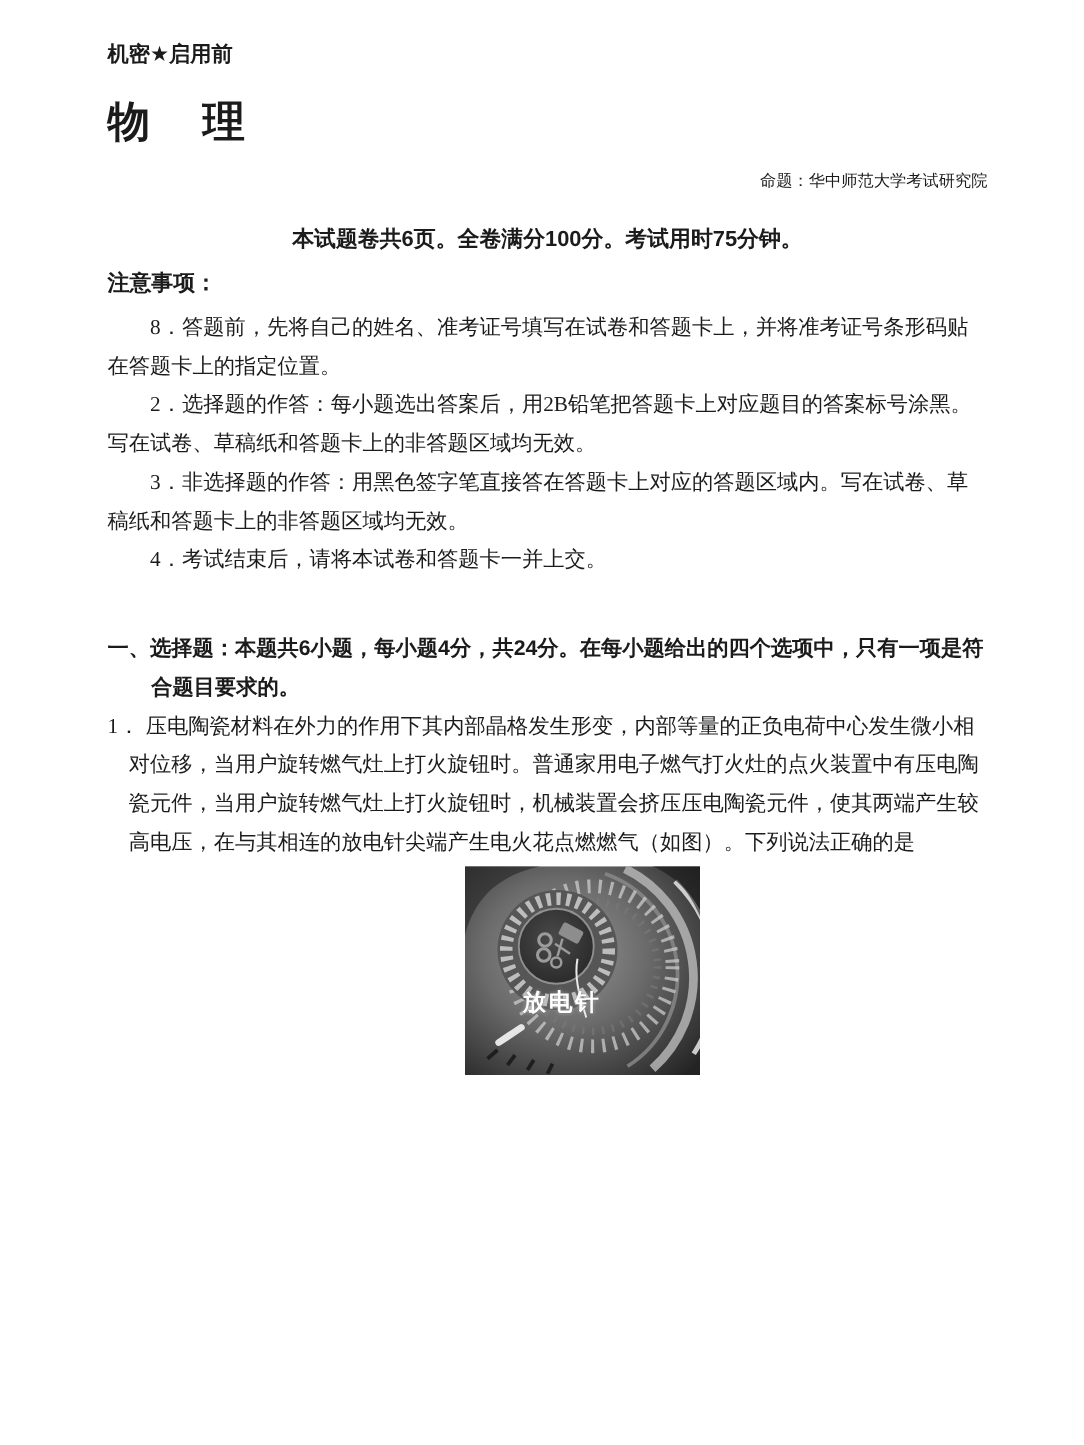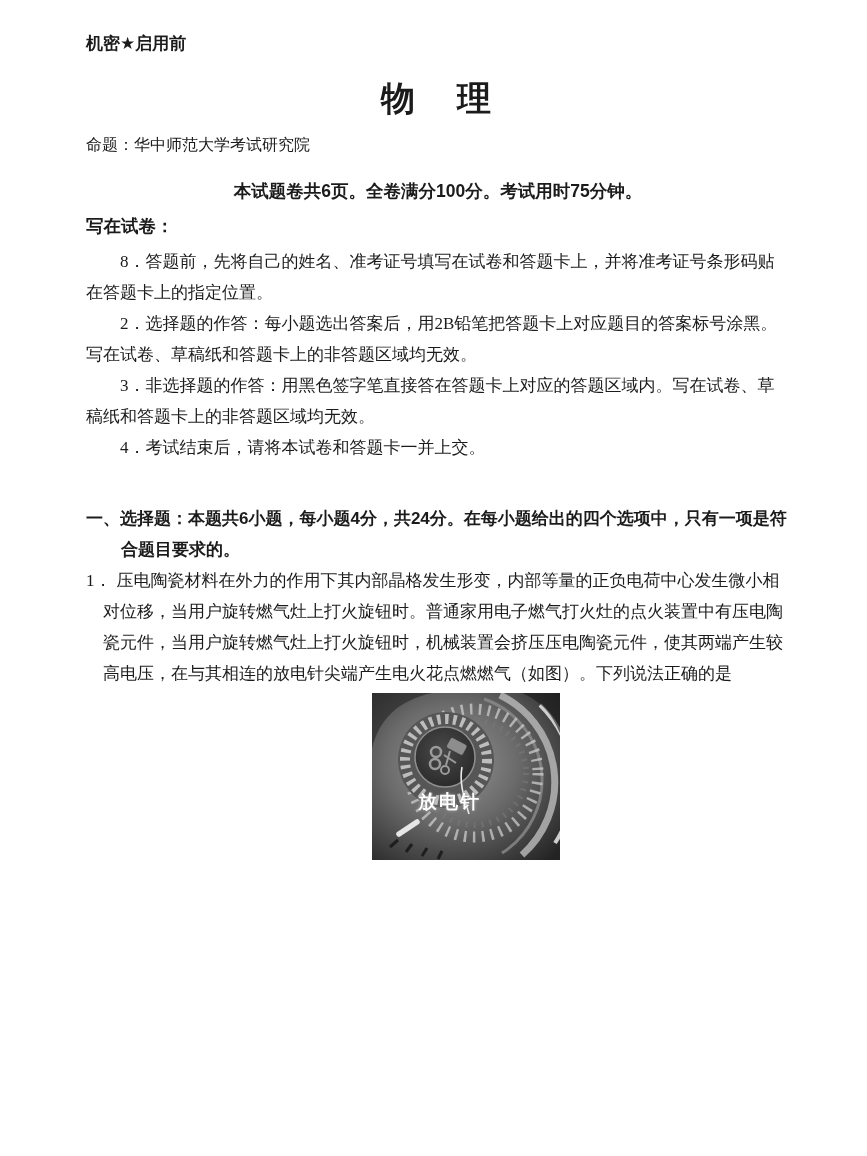--- a/index.html
+++ b/index.html
@@ -16,28 +16,28 @@
     font-family: "Liberation Sans", "DejaVu Sans", sans-serif;
     font-weight: bold; font-size: 17px; line-height: 20px;
   }
   .title {
     margin: 26px 0 0 0; text-align: center;
     font-family: "Liberation Sans", "DejaVu Sans", sans-serif;
     font-weight: bold; font-size: 29px; line-height: 38px;
     letter-spacing: 1px;
   }
   .subject {
-    margin: 22px 0 0 0; text-align: center;
+    margin: 22px 0 0 0; 
     font-family: "Liberation Sans", "DejaVu Sans", sans-serif;
     font-weight: bold; font-size: 34px; line-height: 44px;
     letter-spacing: 4px;
   }
   .proposer {
-    margin-top: 14px; text-align: left;
-    font-size: 16px; line-height: 22px;
+    margin-top: 14px; text-align: right;
+    font-size: 13px; line-height: 22px;
   }
   .exam-info {
     margin-top: 24px; text-align: center;
     font-family: "Liberation Sans", "DejaVu Sans", sans-serif;
     font-weight: bold; font-size: 17.5px; line-height: 22px;
   }
   .notice-title {
     margin-top: 12px;
     font-family: "Liberation Sans", "DejaVu Sans", sans-serif;
     font-weight: bold; font-size: 17.5px; line-height: 24px;
@@ -83,21 +83,21 @@
 
   <div class="secrecy">机密★启用前</div>
 
 
   <h2 class="subject">物　理</h2>
 
   <div class="proposer">命题：华中师范大学考试研究院</div>
 
   <div class="exam-info">本试题卷共6页。全卷满分100分。考试用时75分钟。</div>
 
-  <div class="notice-title">写在试卷：</div>
+  <div class="notice-title">注意事项：</div>
 
   <p class="notice">8．答题前，先将自己的姓名、准考证号填写在试卷和答题卡上，并将准考证号条形码贴在答题卡上的指定位置。</p>
   <p class="notice">2．选择题的作答：每小题选出答案后，用2B铅笔把答题卡上对应题目的答案标号涂黑。写在试卷、草稿纸和答题卡上的非答题区域均无效。</p>
   <p class="notice">3．非选择题的作答：用黑色签字笔直接答在答题卡上对应的答题区域内。写在试卷、草稿纸和答题卡上的非答题区域均无效。</p>
   <p class="notice">4．考试结束后，请将本试卷和答题卡一并上交。</p>
 
   <p class="section">一、选择题：本题共6小题，每小题4分，共24分。在每小题给出的四个选项中，只有一项是符合题目要求的。</p>
 
   <p class="question">
     <span class="qnum">1．</span><span>压电陶瓷材料在外力的作用下其内部晶格发生形变，内部等量的正负电荷中心发生微小相对位移，当用户旋转燃气灶上打火旋钮时。普通家用电子燃气打火灶的点火装置中有压电陶瓷元件，当用户旋转燃气灶上打火旋钮时，机械装置会挤压压电陶瓷元件，使其两端产生较高电压，在与其相连的放电针尖端产生电火花点燃燃气（如图）。下列说法正确的是</span>

